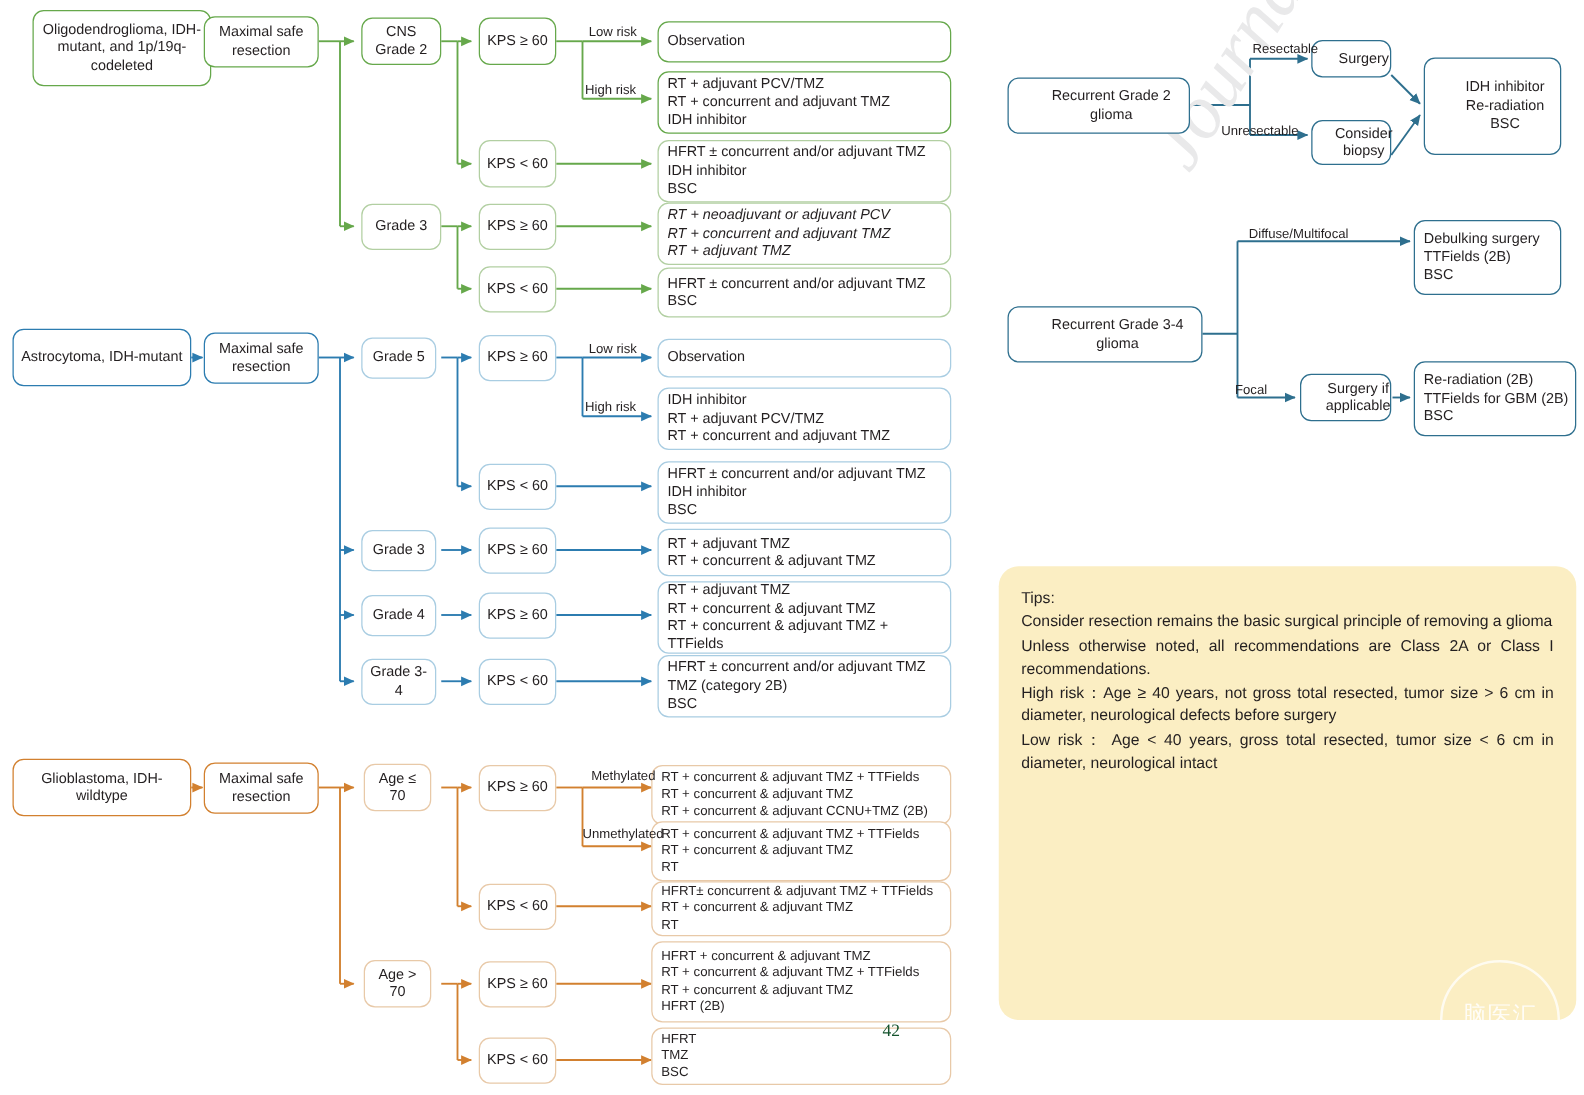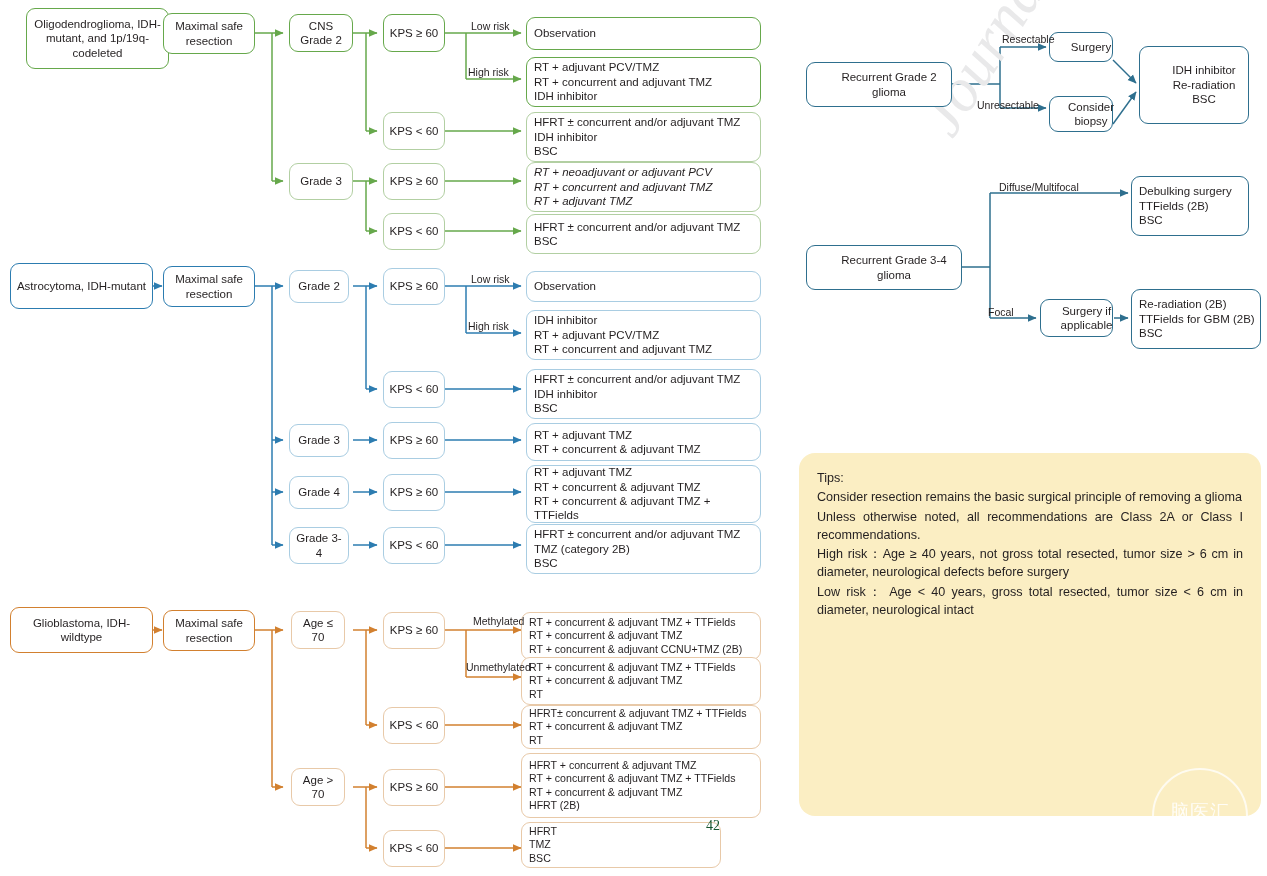--- a/index.html
+++ b/index.html
@@ -280,21 +280,21 @@
 
   <div class="node b" style="left:10px; top:263px; width:143px; height:46px;">
     <span>Astrocytoma, IDH-mutant</span>
     </div>
 
   <div class="node b" style="left:163px; top:266px; width:92px; height:41px;">
     <span>Maximal safe resection</span>
     </div>
 
   <div class="node bl" style="left:289px; top:270px; width:60px; height:33px;">
-    <span>Grade 2</span>
+    <span>Grade 5</span>
     </div>
   <div class="node bl" style="left:289px; top:424px; width:60px; height:33px;">
     <span>Grade 3</span>
     </div>
   <div class="node bl" style="left:289px; top:476px; width:60px; height:33px;">
     <span>Grade 4</span>
     </div>
   <div class="node bl" style="left:289px; top:527px; width:60px; height:37px;">
     <span>Grade 3-4</span>
     </div>
@@ -373,21 +373,21 @@
     </div>
   <div class="node ol left" style="left:521px; top:657px; width:240px; height:48px; font-size:10.6px;">
     <span class="ml">RT + concurrent &amp; adjuvant TMZ + TTFields<br>RT + concurrent &amp; adjuvant TMZ<br>RT</span>
     </div>
   <div class="node ol left" style="left:521px; top:705px; width:240px; height:44px; font-size:10.6px;">
     <span class="ml">HFRT± concurrent &amp; adjuvant TMZ + TTFields<br>RT + concurrent &amp; adjuvant TMZ<br>RT</span>
     </div>
   <div class="node ol left" style="left:521px; top:753px; width:240px; height:65px; font-size:10.6px;">
     <span class="ml">HFRT + concurrent &amp; adjuvant TMZ<br>RT + concurrent &amp; adjuvant TMZ + TTFields<br>RT + concurrent &amp; adjuvant TMZ<br>HFRT (2B)</span>
     </div>
-  <div class="node ol left" style="left:521px; top:822px; width:200px; height:46px; font-size:10.6px;">
+  <div class="node ol left" style="left:521px; top:822px; width:240px; height:46px; font-size:10.6px;">
     <span class="ml">HFRT<br>TMZ<br>BSC</span>
     </div>
 
   <div class="pagenum" style="left:706px; top:818px;">42</div>
 
   <div class="node t" style="left:806px; top:62px; width:146px; height:45px;">
     <span>Recurrent Grade 2 glioma</span>
     </div>
 
   <div class="elabel" style="left:1002px; top:34px;">Resectable</div>

